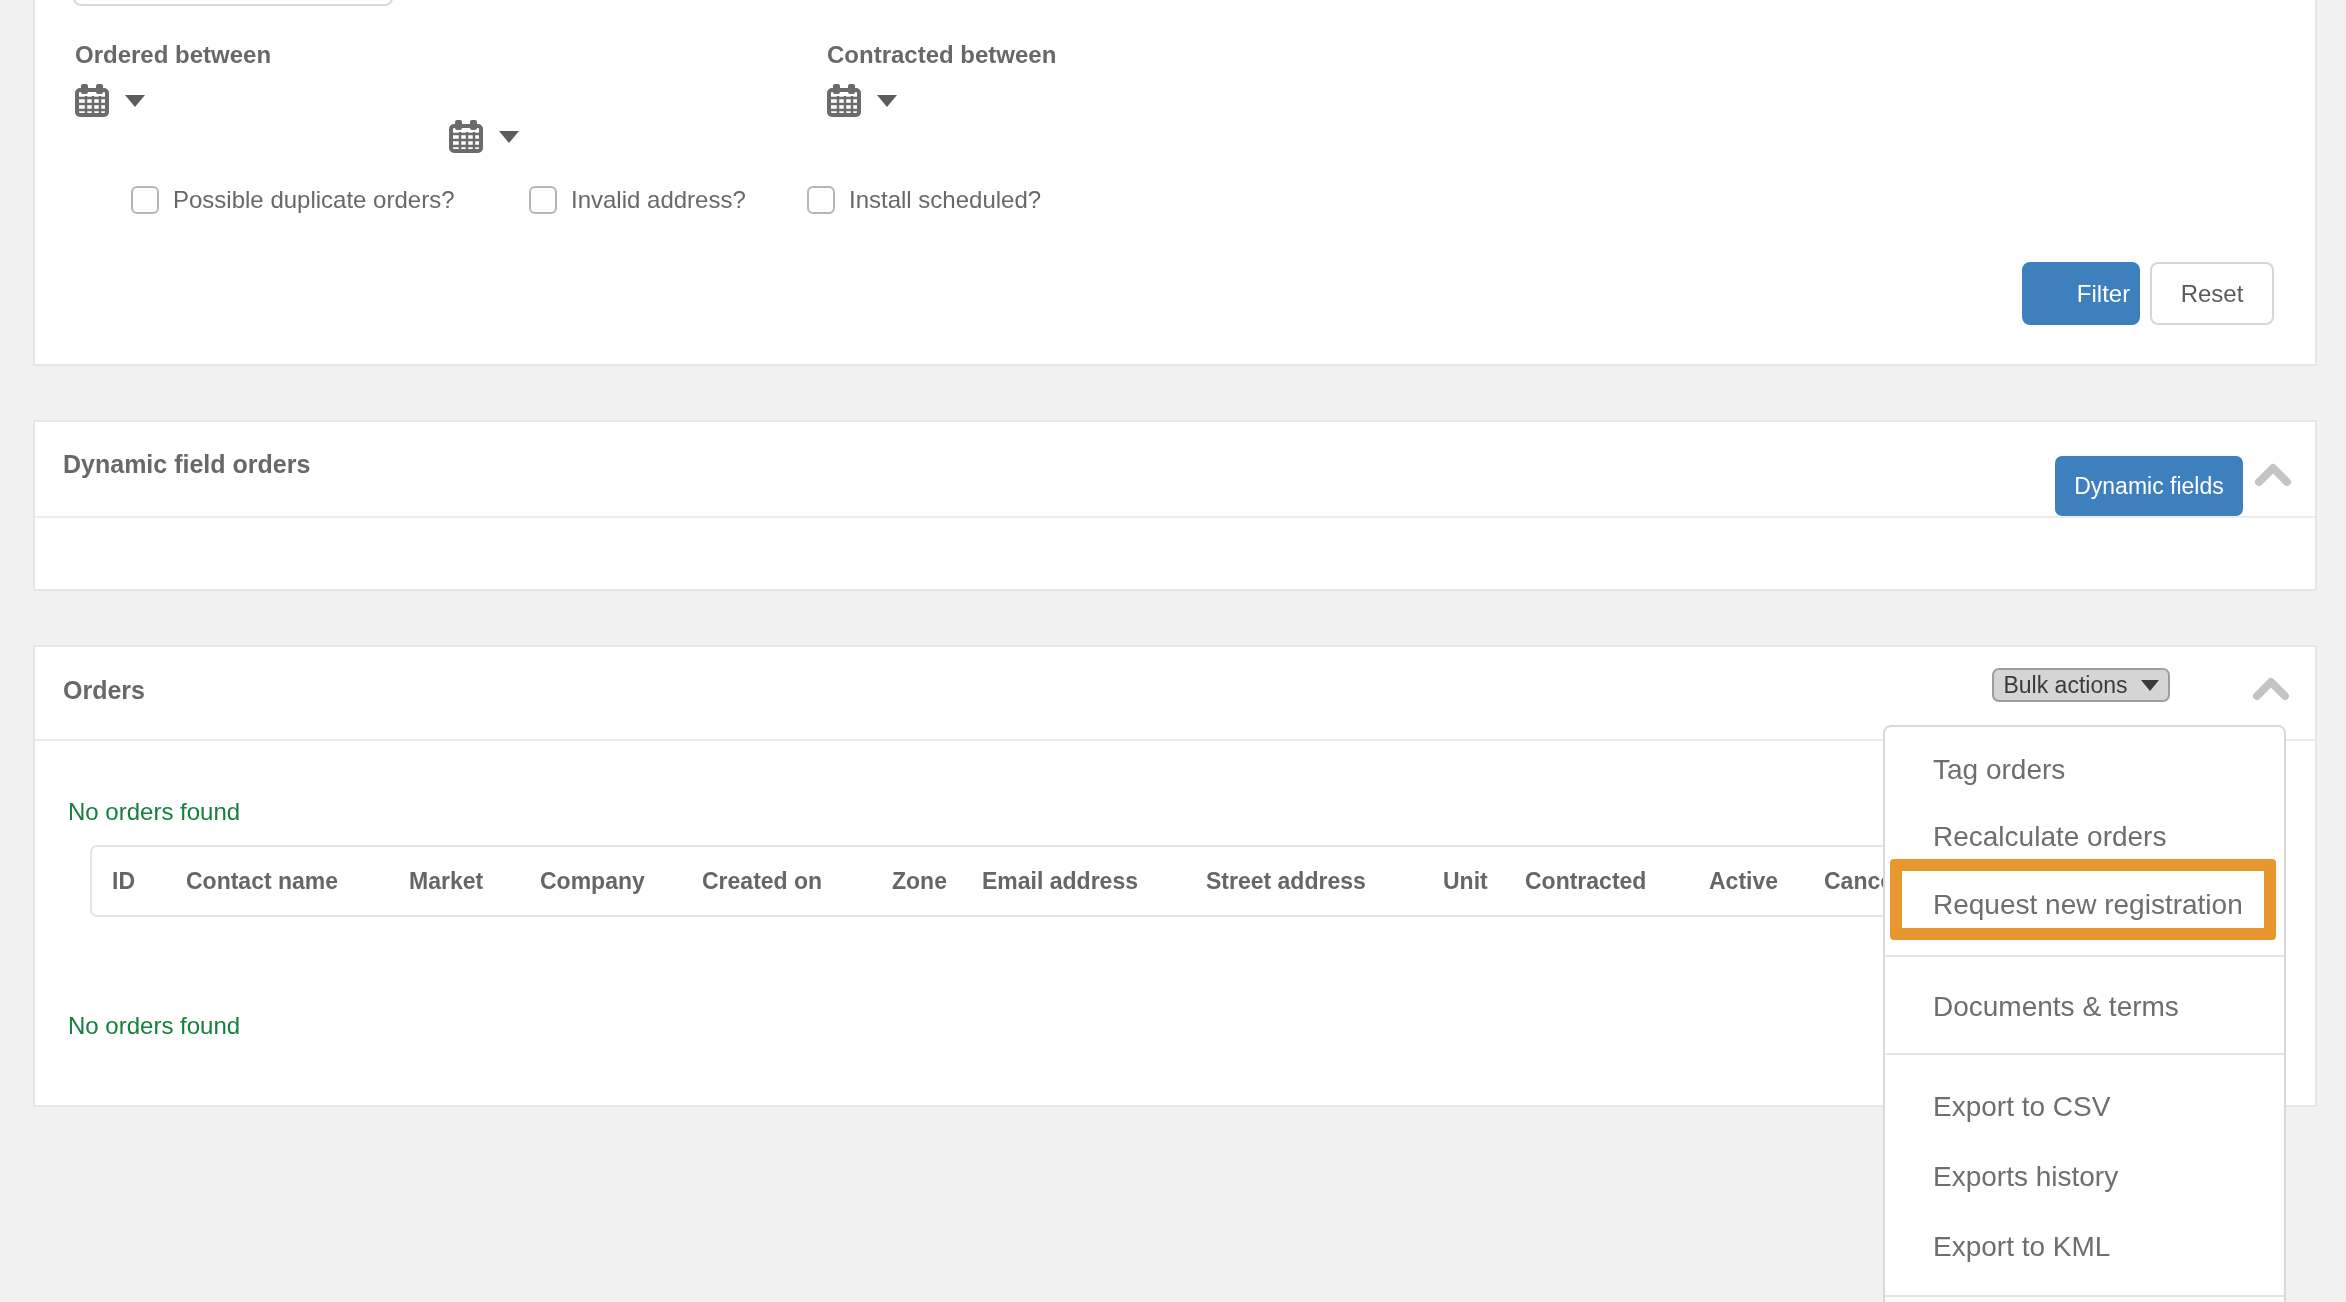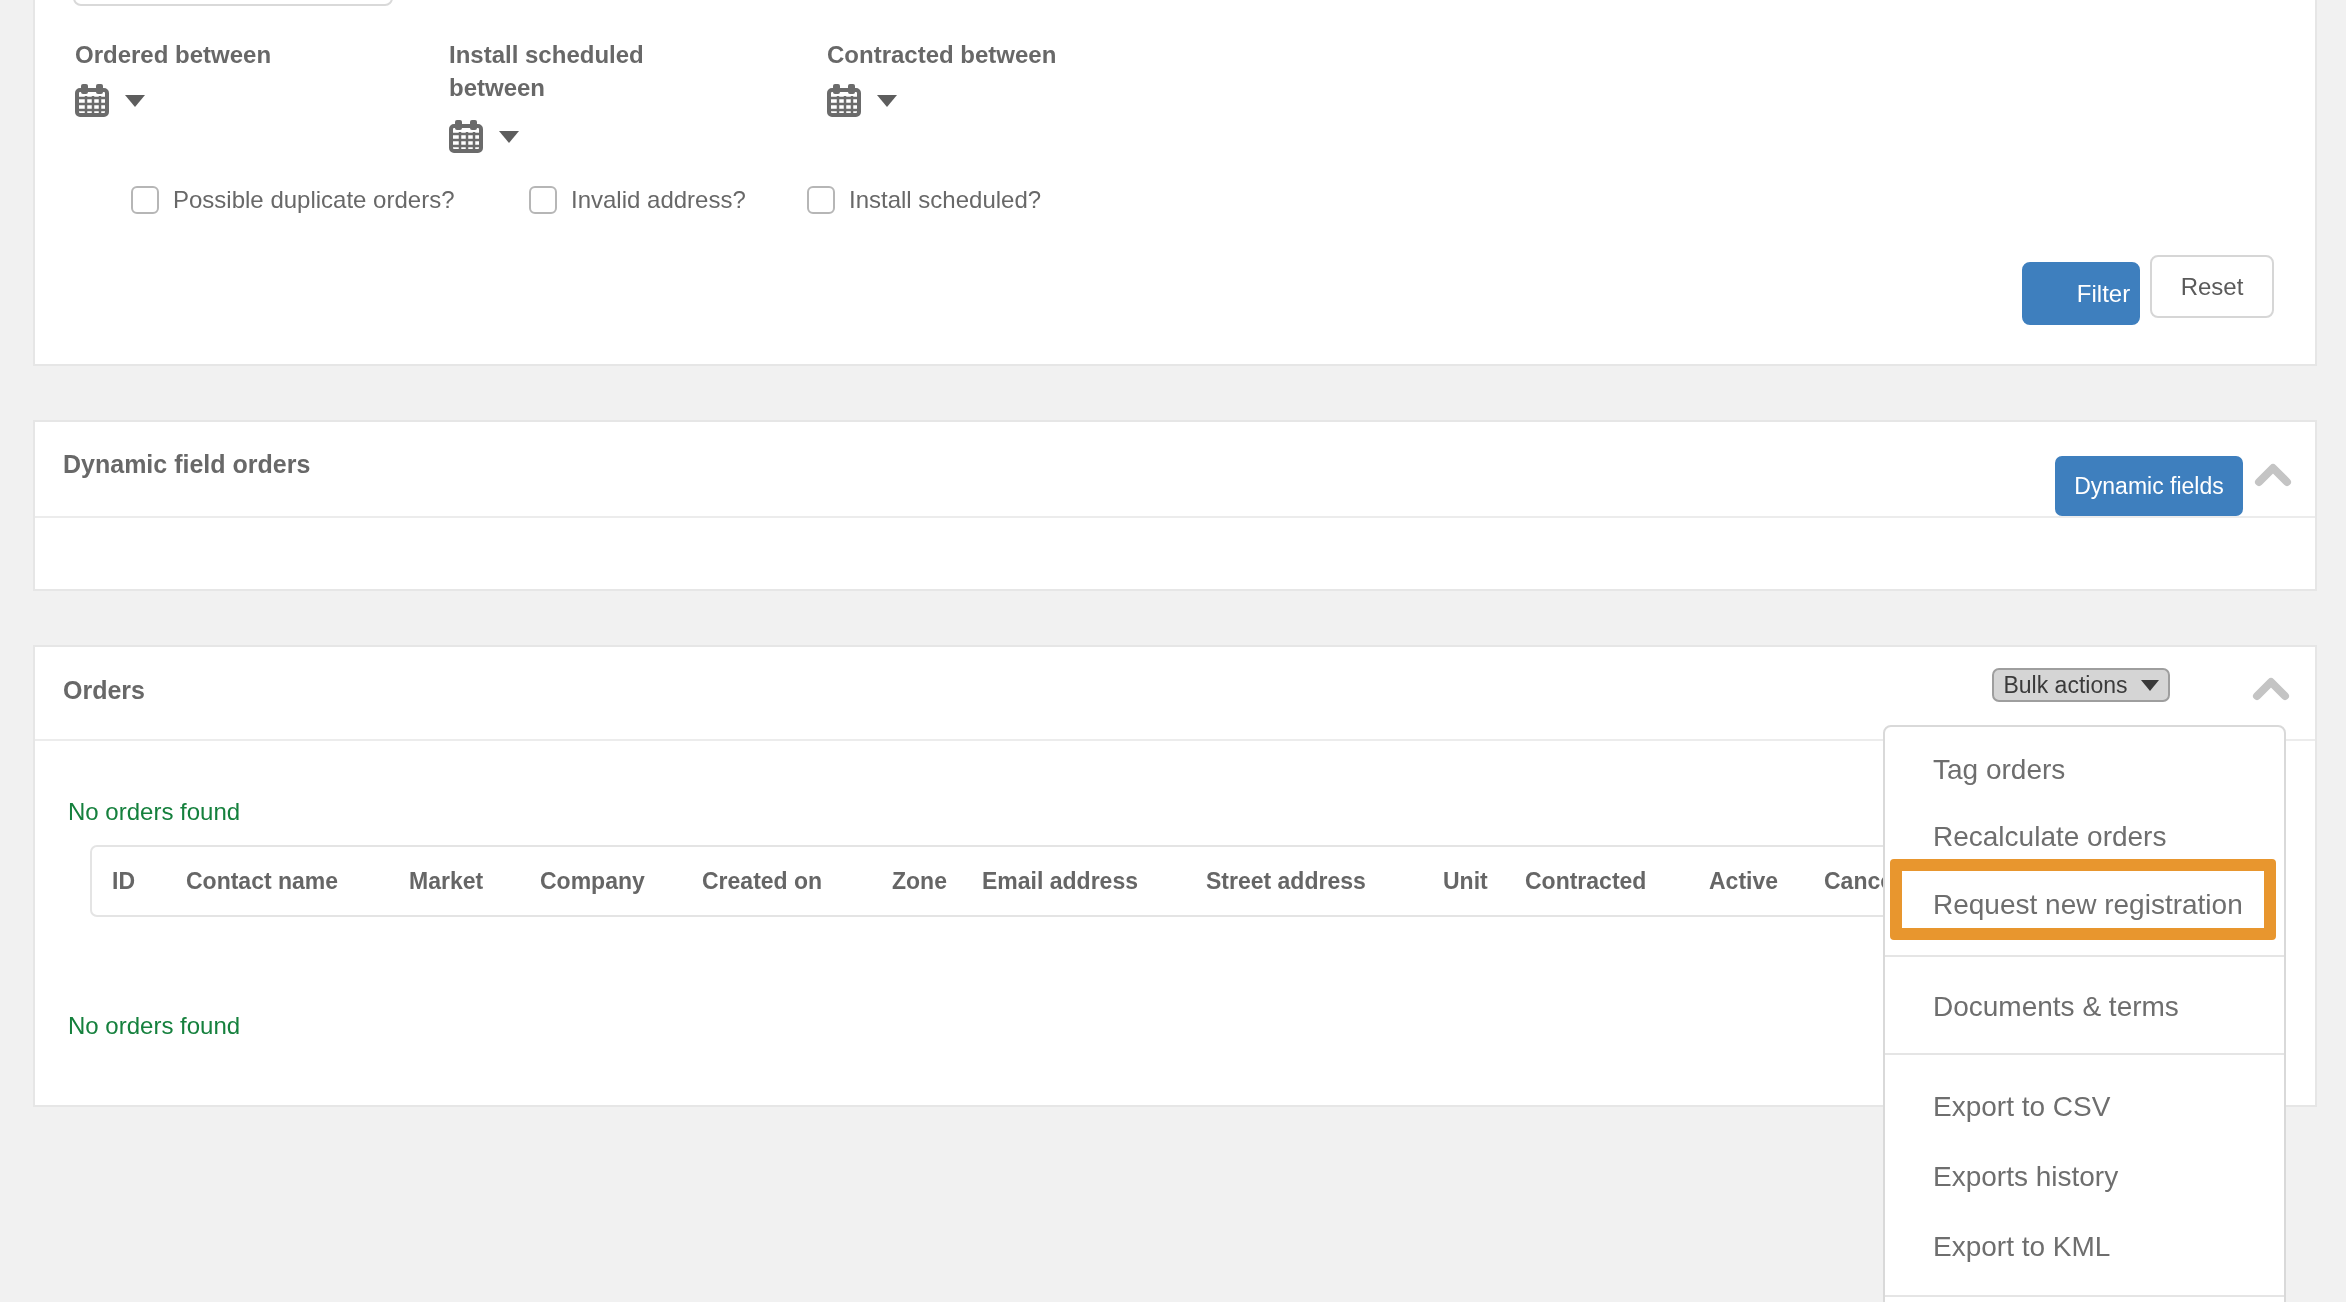--- a/index.html
+++ b/index.html
@@ -46,21 +46,20 @@
 </head>
 <body>
 
 <div id="screen">
 
   <div class="panel" style="left:33px; top:-40px; width:2284px; height:406px;"></div>
 
   <input class="input-top" type="text" placeholder="" style="">
 
   <div class="field-label" style="left:75px; top:38px;">Ordered between</div>
-  <div class="field-label" style="left:449px; top:38px; width:250px;">Install scheduled between</div>
   <div class="field-label" style="left:827px; top:38px;">Contracted between</div>
 
   <div class="datepick" style="left:75px; top:84px;">
     <span>
       <svg width="34" height="33" viewBox="0 0 34 33">
         <rect x="2" y="6" width="30" height="25" rx="3" fill="none" stroke="#6b6b6b" stroke-width="4"></rect>
         <rect x="6" y="0" width="7" height="10" rx="2" fill="#6b6b6b"></rect>
         <rect x="21" y="0" width="7" height="10" rx="2" fill="#6b6b6b"></rect>
         <path d="M4 14 H30 M4 20 H30 M4 26 H30 M11 12 V29 M18 12 V29 M25 12 V29" stroke="#6b6b6b" stroke-width="2.5"></path>
       </svg>
@@ -99,21 +98,21 @@
   <div class="cb-group" style="left:497px; top:186px;">
     <span class="checkbox"></span>
     <span class="cb-label">Invalid address?</span>
   </div>
   <div class="cb-group" style="left:775px; top:186px;">
     <span class="checkbox"></span>
     <span class="cb-label">Install scheduled?</span>
   </div>
 
   <div class="btn btn-primary" style="left:2022px; top:262px; width:118px; height:63px;padding-left:45px;">Filter</div>
-  <div class="btn btn-default" style="left:2150px; top:255px; width:124px; height:63px;">Reset</div>
+  <div class="btn btn-default" style="left:2150px; top:262px; width:124px; height:63px;">Reset</div>
 
   <div class="panel" style="left:33px; top:420px; width:2284px; height:171px;"></div>
   <div class="panel-title" style="left:63px; top:450px;">Dynamic field orders</div>
   <div class="divider" style="left:35px; top:516px; width:2280px;"></div>
   <div class="btn btn-primary btn-small" style="left:2055px; top:456px; width:188px; height:60px;">Dynamic fields</div>
   <div class="chevron" style="left:2254px; top:462px;">
     <svg width="38" height="26" viewBox="0 0 38 26">
       <polyline points="5,20 19,6 33,20" fill="none" stroke="#c4c4c4" stroke-width="8" stroke-linecap="round" stroke-linejoin="round"></polyline>
     </svg>
   </div>

